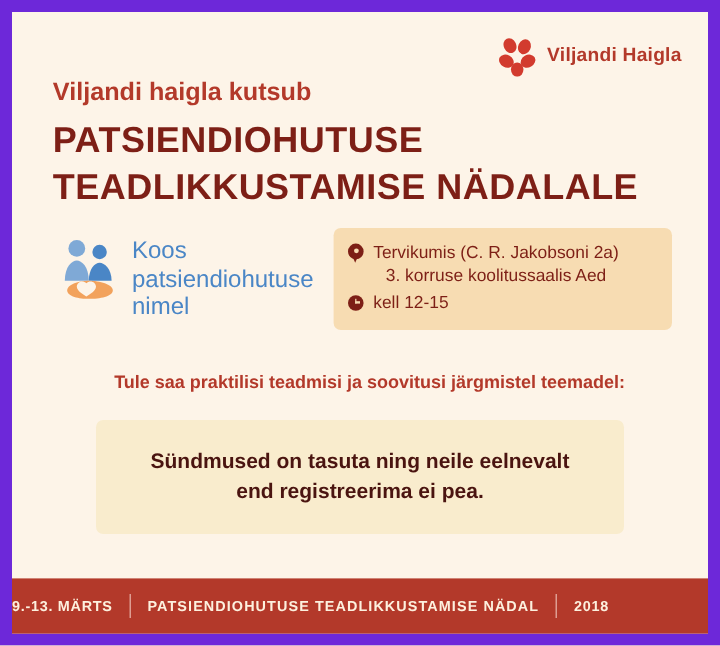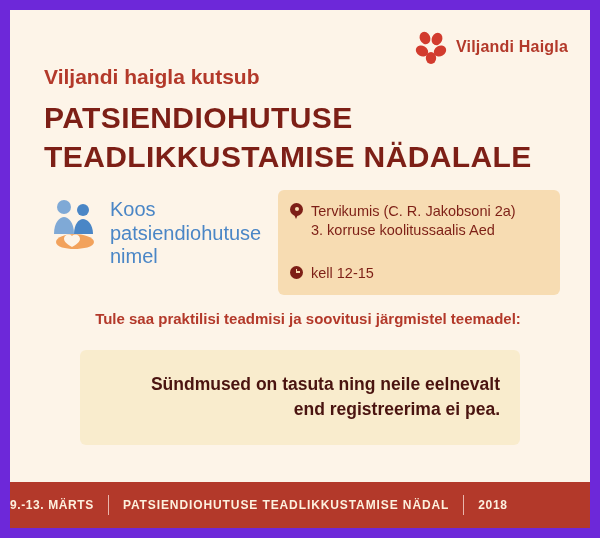--- a/index.html
+++ b/index.html
@@ -100,30 +100,31 @@
   }
   .infobox {
     position: absolute;
     right: 0;
     top: 0;
     width: 282px;
     background: #f7dcb2;
     border-radius: 6px;
     padding: 12px 14px 12px 12px;
     box-sizing: border-box;
+    text-align: center;
   }
   .info-row {
     display: flex;
     align-items: flex-start;
     gap: 8px;
     color: #7d1f16;
     font-size: 14.5px;
     line-height: 1.32;
   }
-  .info-row + .info-row { margin-top: 24px; }
+  .info-row + .info-row { margin-top: 4px; }
   .info-ico {
     flex: 0 0 auto;
     width: 13px;
     height: 17px;
     margin-top: 1px;
     position: relative;
   }
   
   .pin-head {
     position: absolute;
@@ -180,21 +181,21 @@
   }
   .notebox {
     position: absolute;
     left: 70px;
     top: 340px;
     width: 440px;
     background: #f9eccd;
     border-radius: 6px;
     padding: 22px 20px;
     box-sizing: border-box;
-    text-align: right;
+    text-align: center;
     color: #4a1410;
     font-size: 17.5px;
     line-height: 1.45;
     font-weight: bold;
   }
   
   .footer {
     position: absolute;
     left: 0;
     bottom: 0;

